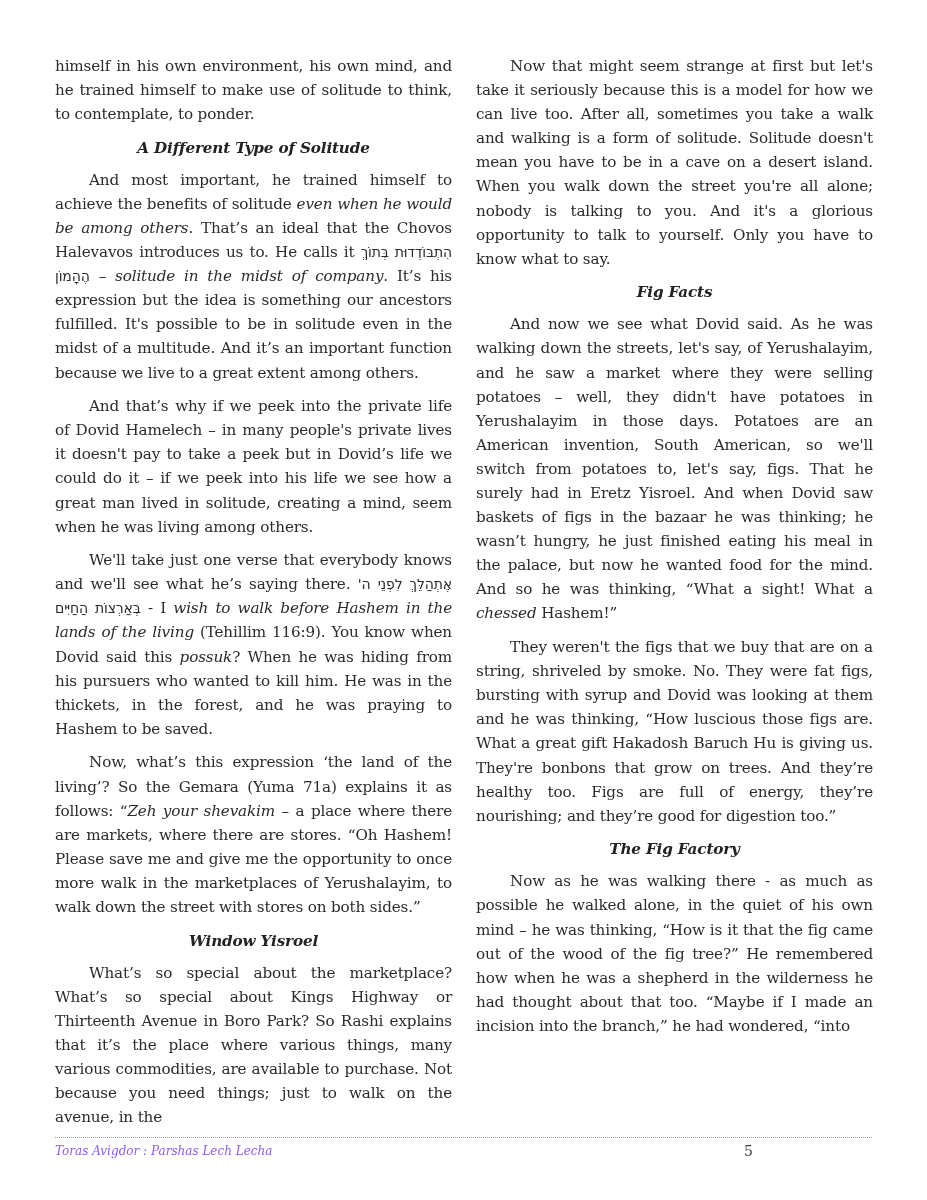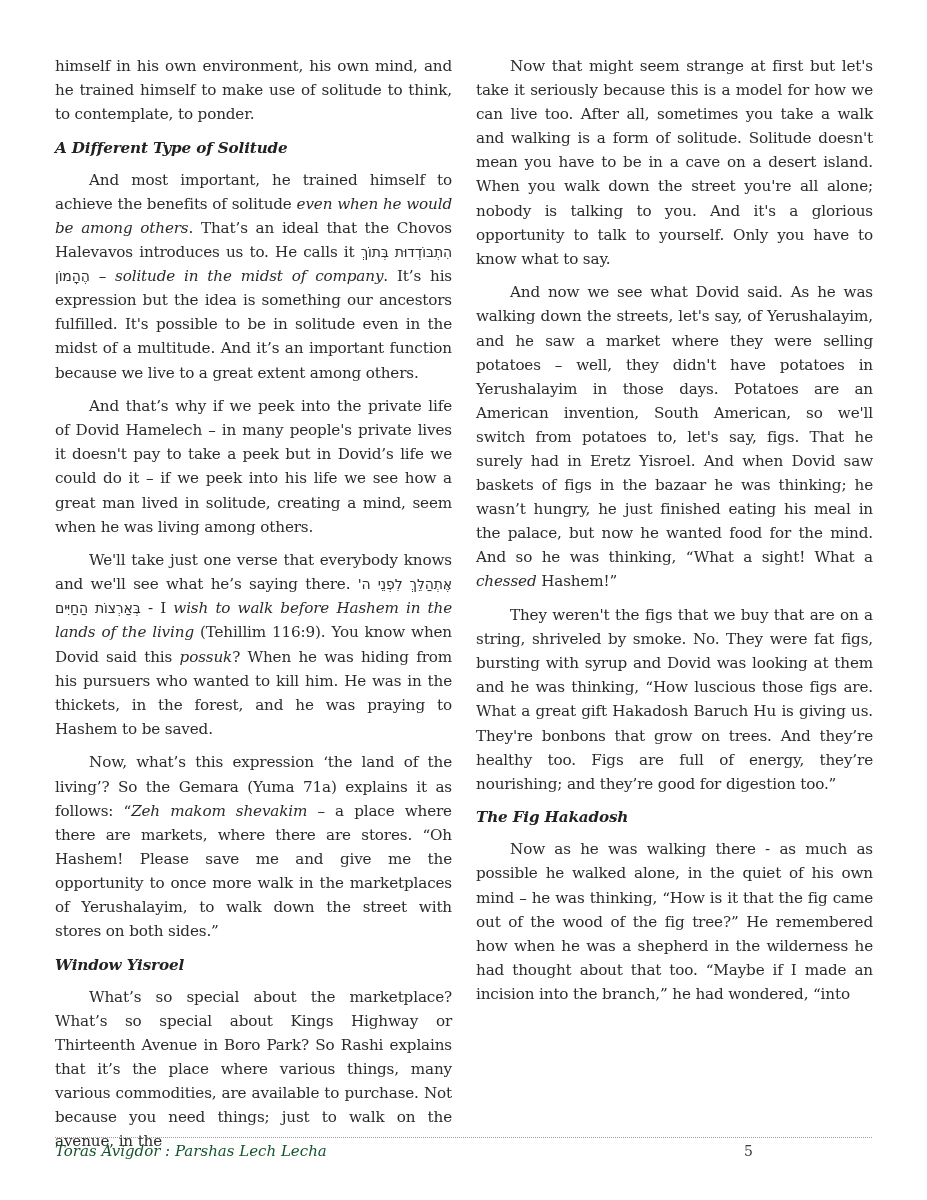--- a/index.html
+++ b/index.html
@@ -34,20 +34,21 @@
     .col-right { left: 476px; }
     .column p {
       margin: 0 0 9.5px 0;
       text-indent: 34px;
     }
     .column p.cont {
       text-indent: 0;
     }
     .column h3 {
       margin: 3px 0 8px 0;
+      text-align: center;
       font-style: italic;
       font-weight: bold;
       font-size: 15.2px;
       line-height: 24px;
       color: #222;
     }
     .column em, .column i {
       font-style: italic;
     }
     .hebrew {
@@ -62,23 +63,23 @@
       top: 1137px;
       width: 817px;
       height: 0;
       border-top: 1px dotted #9a9a9a;
     }
     .footer-title {
       position: absolute;
       left: 55px;
       top: 1141px;
       font-style: italic;
-      font-size: 15px;
+      font-size: 12px;
       line-height: 20px;
-      color: #14532d;
+      color: #8b5cf6;
     }
     .footer-page {
       position: absolute;
       right: 55px;
       top: 1141px;
       font-size: 14px;
       line-height: 20px;
       color: #3a3a3a;
     }
   </style>
@@ -91,37 +92,38 @@
     <p class="cont">himself in his own environment, his own mind, and he trained himself to make use of solitude to think, to contemplate, to ponder.</p>
 
     <h3>A Different Type of Solitude</h3>
 
     <p><span>And most important, he trained himself to achieve the benefits of solitude </span><em>even when he would be among others</em><span>. That’s an ideal that the Chovos Halevavos introduces us to. He calls it </span><span class="hebrew">הִתְבּוֹדְדוּת בְּתוֹךְ הֶהָמוֹן</span><span> – </span><em>solitude in the midst of company</em><span>. It’s his expression but the idea is something our ancestors fulfilled. It's possible to be in solitude even in the midst of a multitude. And it’s an important function because we live to a great extent among others.</span></p>
 
     <p>And that’s why if we peek into the private life of Dovid Hamelech – in many people's private lives it doesn't pay to take a peek but in Dovid’s life we could do it – if we peek into his life we see how a great man lived in solitude, creating a mind, seem when he was living among others.</p>
 
     <p><span>We'll take just one verse that everybody knows and we'll see what he’s saying there. </span><span class="hebrew">אֶתְהַלֵּךְ לִפְנֵי ה' בְּאַרְצוֹת הַחַיִּים</span><span> - I </span><em>wish to walk before Hashem in the lands of the living</em><span> (Tehillim 116:9). You know when Dovid said this </span><em>possuk</em><span>? When he was hiding from his pursuers who wanted to kill him. He was in the thickets, in the forest, and he was praying to Hashem to be saved.</span></p>
 
-    <p><span>Now, what’s this expression ‘the land of the living’? So the Gemara (Yuma 71a) explains it as follows: “</span><em>Zeh makom shevakim</em><span> – a place where there are markets, where there are stores. “Oh Hashem! Please save me and give me the opportunity to once more walk in the marketplaces of Yerushalayim, to walk down the street with stores on both sides.”</span></p>
+    <p><span>Now, what’s this expression ‘the land of the living’? So the Gemara (Yuma 71a) explains it as follows: “</span><em>Zeh your shevakim</em><span> – a place where there are markets, where there are stores. “Oh Hashem! Please save me and give me the opportunity to once more walk in the marketplaces of Yerushalayim, to walk down the street with stores on both sides.”</span></p>
 
     <h3>Window Yisroel</h3>
 
     <p>What’s so special about the marketplace? What’s so special about Kings Highway or Thirteenth Avenue in Boro Park? So Rashi explains that it’s the place where various things, many various commodities, are available to purchase. Not because you need things; just to walk on the avenue, in the</p>
   </div>
 
   <div class="column col-right">
 
     <p>Now that might seem strange at first but let's take it seriously because this is a model for how we can live too. After all, sometimes you take a walk and walking is a form of solitude. Solitude doesn't mean you have to be in a cave on a desert island. When you walk down the street you're all alone; nobody is talking to you. And it's a glorious opportunity to talk to yourself. Only you have to know what to say.</p>
 
+    <h3>Fig Facts</h3>
 
     <p><span>And now we see what Dovid said. As he was walking down the streets, let's say, of Yerushalayim, and he saw a market where they were selling potatoes – well, they didn't have potatoes in Yerushalayim in those days. Potatoes are an American invention, South American, so we'll switch from potatoes to, let's say, figs. That he surely had in Eretz Yisroel. And when Dovid saw baskets of figs in the bazaar he was thinking; he wasn’t hungry, he just finished eating his meal in the palace, but now he wanted food for the mind. And so he was thinking, “What a sight! What a </span><em>chessed</em><span> Hashem!”</span></p>
 
     <p>They weren't the figs that we buy that are on a string, shriveled by smoke. No. They were fat figs, bursting with syrup and Dovid was looking at them and he was thinking, “How luscious those figs are. What a great gift Hakadosh Baruch Hu is giving us. They're bonbons that grow on trees. And they’re healthy too. Figs are full of energy, they’re nourishing; and they’re good for digestion too.”</p>
 
-    <h3>The Fig Hakadosh</h3>
+    <h3>The Fig Factory</h3>
 
     <p>Now as he was walking there - as much as possible he walked alone, in the quiet of his own mind – he was thinking, “How is it that the fig came out of the wood of the fig tree?” He remembered how when he was a shepherd in the wilderness he had thought about that too. “Maybe if I made an incision into the branch,” he had wondered, “into</p>
   </div>
 
   <div class="footer-rule"></div>
   <div class="footer-title">Toras Avigdor : Parshas Lech Lecha</div>
   <div class="footer-page">5</div>
 
 </div>
 

